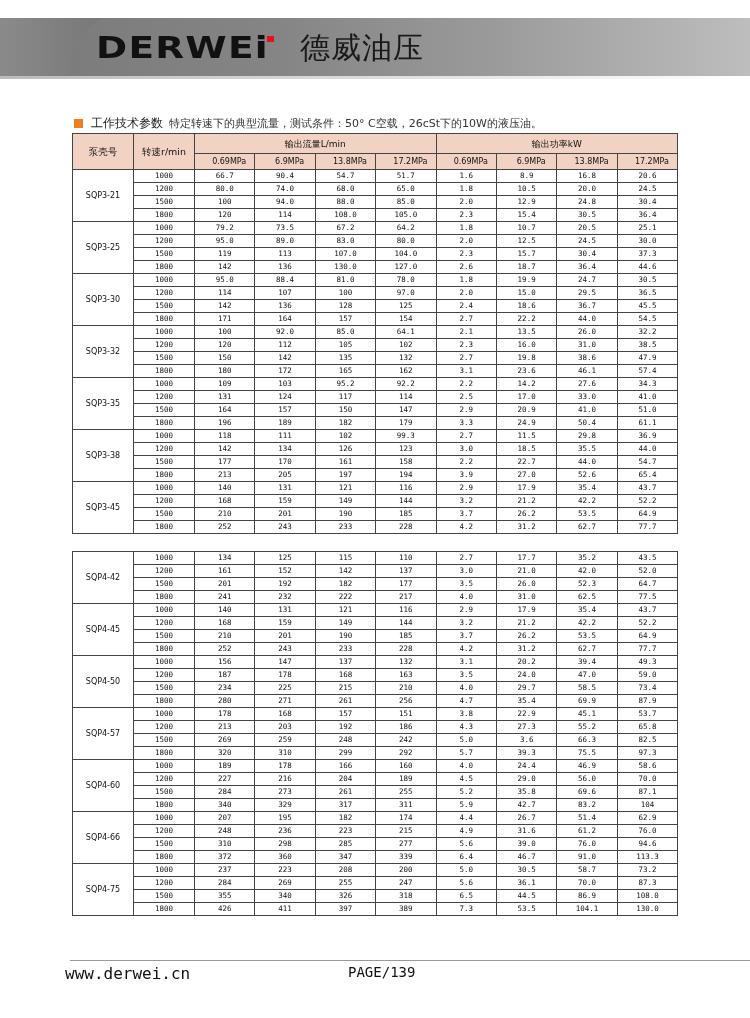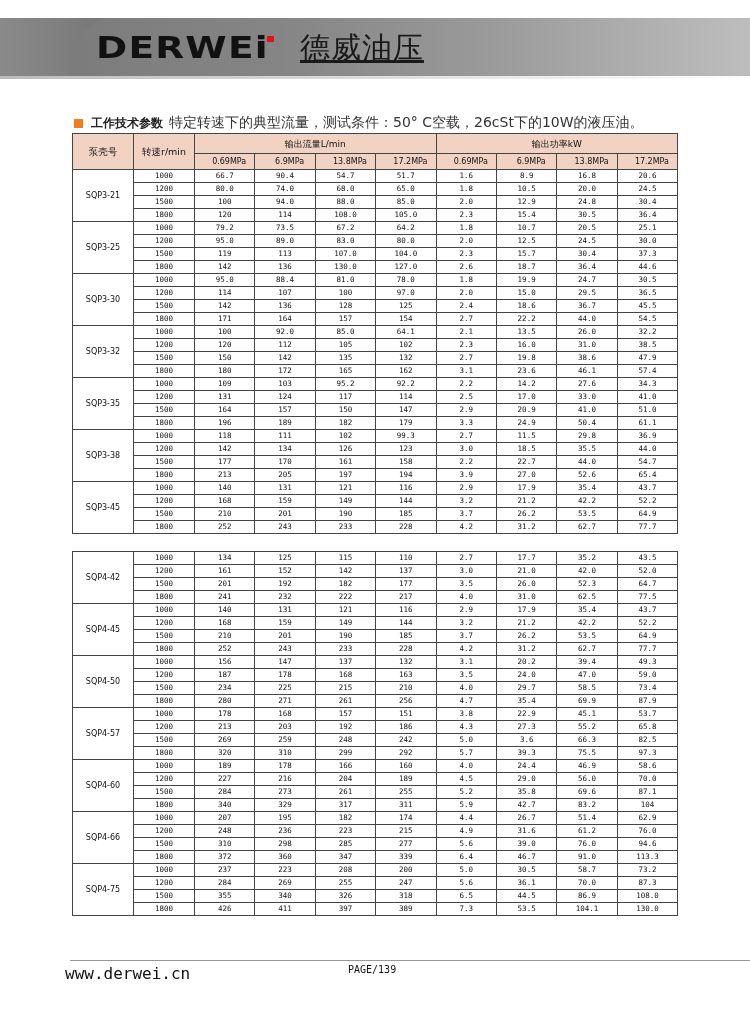--- a/index.html
+++ b/index.html
@@ -4,37 +4,37 @@
 <style>
   html, body { margin:0; padding:0; }
   body { width:750px; height:1018px; background:#ffffff; position:relative; overflow:hidden; font-family:"DejaVu Sans", sans-serif; }
   .banner { position:absolute; left:0; top:18px; width:750px; height:58px;
     background: linear-gradient(90deg, #8a8a8a 0%, #7a7a7a 12%, #6e6e6e 25%, #7d7d7d 45%, #a8a8a8 70%, #c9c9c9 100%); }
   .banner .curve { position:absolute; left:70px; top:0; width:700px; height:58px; border-top-left-radius:40px 58px;
     background: linear-gradient(90deg, #7c7c7c 0%, #858585 30%, #9a9a9a 60%, #c0c0c0 100%); }
   .banner .shadow { position:absolute; left:0; bottom:-3px; width:750px; height:3px; background:linear-gradient(90deg,#bbb,#ddd,#fff); }
   .logo { position:absolute; left:96px; top:30px; font-family:"DejaVu Sans", sans-serif; font-weight:bold; font-size:30px; letter-spacing:1px; color:#111; transform:scaleX(1.25); transform-origin:left; }
   .logo-dot { position:absolute; left:267px; top:36px; width:7px; height:6px; background:#e0121b; }
-  .logo-cn { position:absolute; left:300px; top:28px; font-family:"DejaVu Serif", serif; font-size:30px; color:#1a1a1a; letter-spacing:1px;text-decoration:underline; }
+  .logo-cn { position:absolute; left:300px; top:28px; font-family:"DejaVu Serif", serif; font-size:30px; color:#1a1a1a; letter-spacing:1px; }
   .section-title { position:absolute; left:74px; top:116px; height:14px; display:flex; align-items:center; }
   .sq { width:9px; height:9px; background:#f07d1e; margin-right:8px; }
-  .title-main { font-size:12px; font-weight:bold; color:#222; margin-right:6px; }
-  .title-sub { font-size:14px; color:#333; }
+  .title-main { font-size:12px; font-weight:normal; color:#222; margin-right:6px; }
+  .title-sub { font-size:11px; color:#333; }
   table.spec { position:absolute; left:72px; border-collapse:collapse; table-layout:fixed; font-family:"DejaVu Sans Mono", monospace; font-size:7.5px; color:#111; }
   table.spec td, table.spec th { border:1px solid #444; text-align:center; padding:0; height:12px; line-height:12px; overflow:hidden; white-space:nowrap; }
   table.spec th { background:#f2d2c3; font-weight:normal; font-family:"DejaVu Sans", sans-serif; }
   table.spec th.grp { height:19px; font-size:9px;margin-left:16px; }
   table.spec th.sub { height:15px; font-size:8px;padding-left:9px; }
   table.spec th.big { font-size:9.5px; }
   table.spec td.model { font-family:"DejaVu Sans", sans-serif; font-size:8px; }
   #t1 { top:133px; }
   #t2 { top:551px; }
   .footer-line { position:absolute; left:70px; top:960px; width:680px; height:1px; background:#999; }
   .footer-url { position:absolute; left:65px; top:964px; font-family:"DejaVu Sans Mono", monospace; font-size:16px; color:#111; }
-  .footer-page { position:absolute; left:348px; top:964px; font-family:"DejaVu Sans Mono", monospace; font-size:10px; color:#111; }
+  .footer-page { position:absolute; left:348px; top:964px; font-family:"DejaVu Sans Mono", monospace; font-size:14px; color:#111; }
 </style>
 </head>
 <body>
 
 <div class="banner">
   <div class="curve"></div>
   <div class="shadow"></div>
 </div>
 <div class="logo">DERWEi</div>
 <div class="logo-dot"></div>

